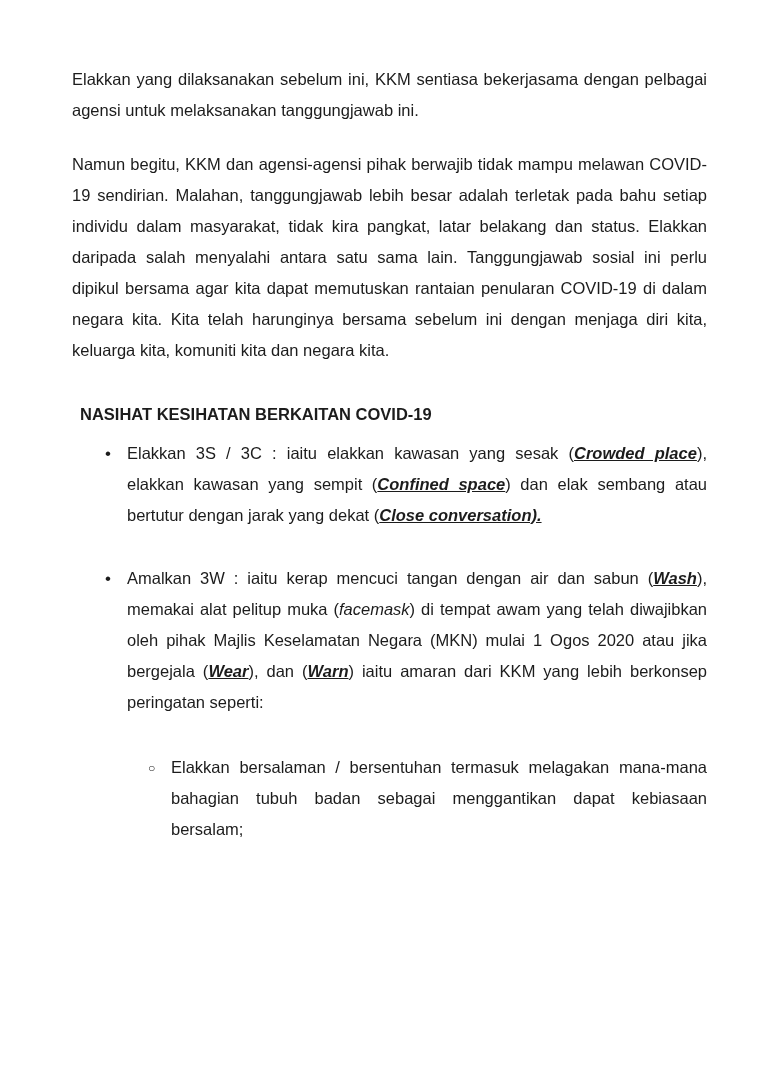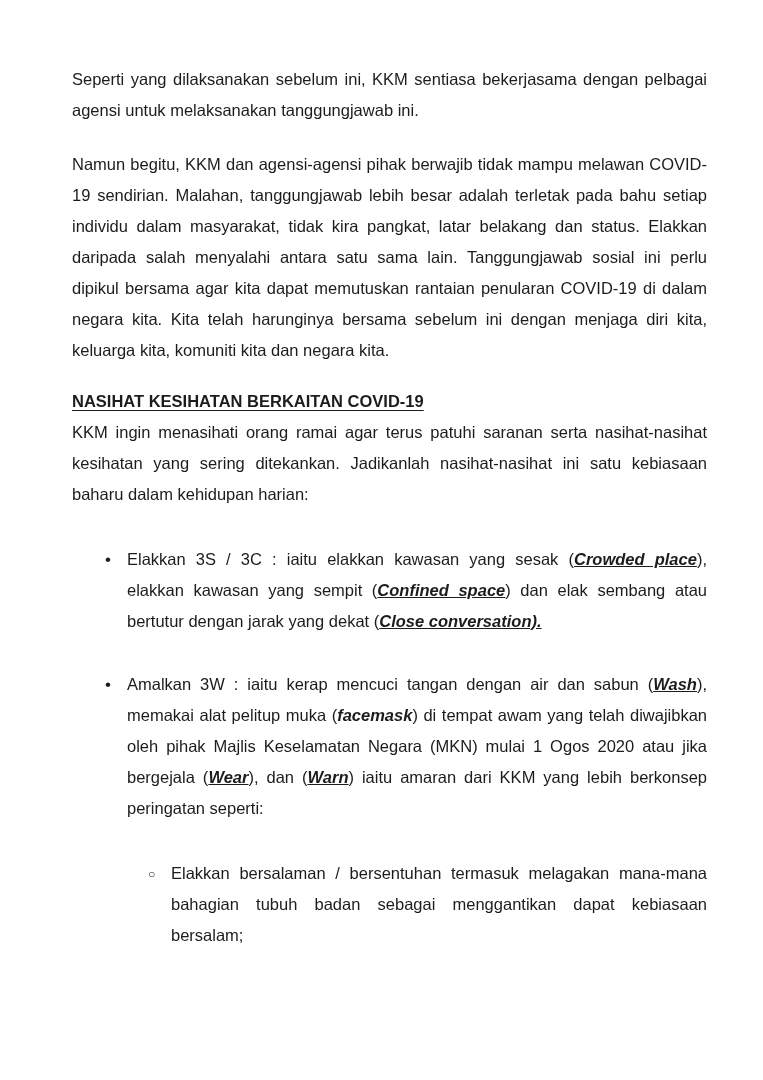--- a/index.html
+++ b/index.html
@@ -18,29 +18,28 @@
     line-height: 31px;
     color: #1c1c1c;
     padding: 64px 56px 0 72px;
     overflow: hidden;
   }
   .para {
     margin: 0;
     text-align: justify;
   }
   .mb-p1 { margin-bottom: 23px; }
-  .mb-p2 { margin-bottom: 20px; }
+  .mb-p2 { margin-bottom: 33px; }
   .mb-lg { margin-bottom: 34px; }
   .mb-b1 { margin-bottom: 32px; }
   .heading {
-    margin: 0;
+    margin: 8px;
     font-size: 16.5px;
     line-height: 31px;
     font-weight: bold;
-    text-decoration: underline;
     text-underline-offset: 3px;
   }
   .bullet {
     display: flex;
     align-items: flex-start;
   }
   .bullet.l1 { margin-left: 33px; }
   .bullet.l2 { margin-left: 76px; }
   .marker {
     flex: 0 0 auto;
@@ -48,35 +47,34 @@
   }
   .bullet.l1 .marker { width: 22px; font-size: 17px; }
   .bullet.l2 .marker { width: 23px; font-size: 12px; padding-top: 1px; }
   .btext {
     flex: 1 1 auto;
     display: block;
     text-align: justify;
   }
   .sg-n { font-weight: normal; font-style: normal; }
   .sg-b { font-weight: normal;   font-style: normal; }
-  .sg-i { font-weight: bold; font-style: italic; }
+  .sg-i { font-weight: normal; font-style: italic; }
   .sg-bi{ font-weight: bold;   font-style: italic; text-decoration: underline; }
 </style>
 </head>
 <body>
 
 <div class="page">
 
-  <p class="para mb-p1"><span class="sg-n">Seperti yang dilaksanakan sebelum ini, KKM sentiasa bekerjasama dengan pelbagai agensi untuk melaksanakan tanggungjawab ini.</span></p>
+  <p class="para mb-p1"><span class="sg-n">Elakkan yang dilaksanakan sebelum ini, KKM sentiasa bekerjasama dengan pelbagai agensi untuk melaksanakan tanggungjawab ini.</span></p>
 
   <p class="para mb-p2"><span class="sg-n">Namun begitu, KKM dan agensi-agensi pihak berwajib tidak mampu melawan COVID-19 sendirian. Malahan, tanggungjawab lebih besar adalah terletak pada bahu setiap individu dalam masyarakat, tidak kira pangkat, latar belakang dan status. Elakkan daripada salah menyalahi antara satu sama lain. Tanggungjawab sosial ini perlu dipikul bersama agar kita dapat memutuskan rantaian penularan COVID-19 di dalam negara kita. Kita telah harunginya bersama sebelum ini dengan menjaga diri kita, keluarga kita, komuniti kita dan negara kita.</span></p>
 
   <h2 class="heading mb-lg">NASIHAT KESIHATAN BERKAITAN COVID-19</h2>
 
-  <p class="para mb-lg"><span class="sg-n">KKM ingin menasihati orang ramai agar terus patuhi saranan serta nasihat-nasihat kesihatan yang sering ditekankan. Jadikanlah nasihat-nasihat ini satu kebiasaan baharu dalam kehidupan harian:</span></p>
 
   <div class="bullet l1 mb-b1">
     <span class="marker">•</span>
     <span class="btext"><span class="sg-b">Elakkan 3S / 3C : </span><span class="sg-n">iaitu elakkan kawasan yang </span><span class="sg-b">sesak (</span><span class="sg-bi">Crowded place</span><span class="sg-b">)</span><span class="sg-n">, elakkan kawasan yang </span><span class="sg-b">sempit (</span><span class="sg-bi">Confined space</span><span class="sg-b">)</span><span class="sg-n"> dan elak </span><span class="sg-b">sembang</span><span class="sg-n"> atau bertutur dengan </span><span class="sg-b">jarak yang dekat (</span><span class="sg-bi">Close conversation).</span></span>
   </div>
 
   <div class="bullet l1 mb-lg">
     <span class="marker">•</span>
     <span class="btext"><span class="sg-b">Amalkan 3W : </span><span class="sg-n">iaitu kerap mencuci tangan dengan air dan sabun (</span><span class="sg-bi">Wash</span><span class="sg-n">), memakai alat pelitup muka (</span><span class="sg-i">facemask</span><span class="sg-n">) di tempat awam yang telah diwajibkan oleh pihak Majlis Keselamatan Negara (MKN) mulai 1 Ogos 2020 atau jika bergejala (</span><span class="sg-bi">Wear</span><span class="sg-n">), dan (</span><span class="sg-bi">Warn</span><span class="sg-n">) iaitu amaran dari KKM yang lebih berkonsep peringatan seperti:</span></span>
   </div>

